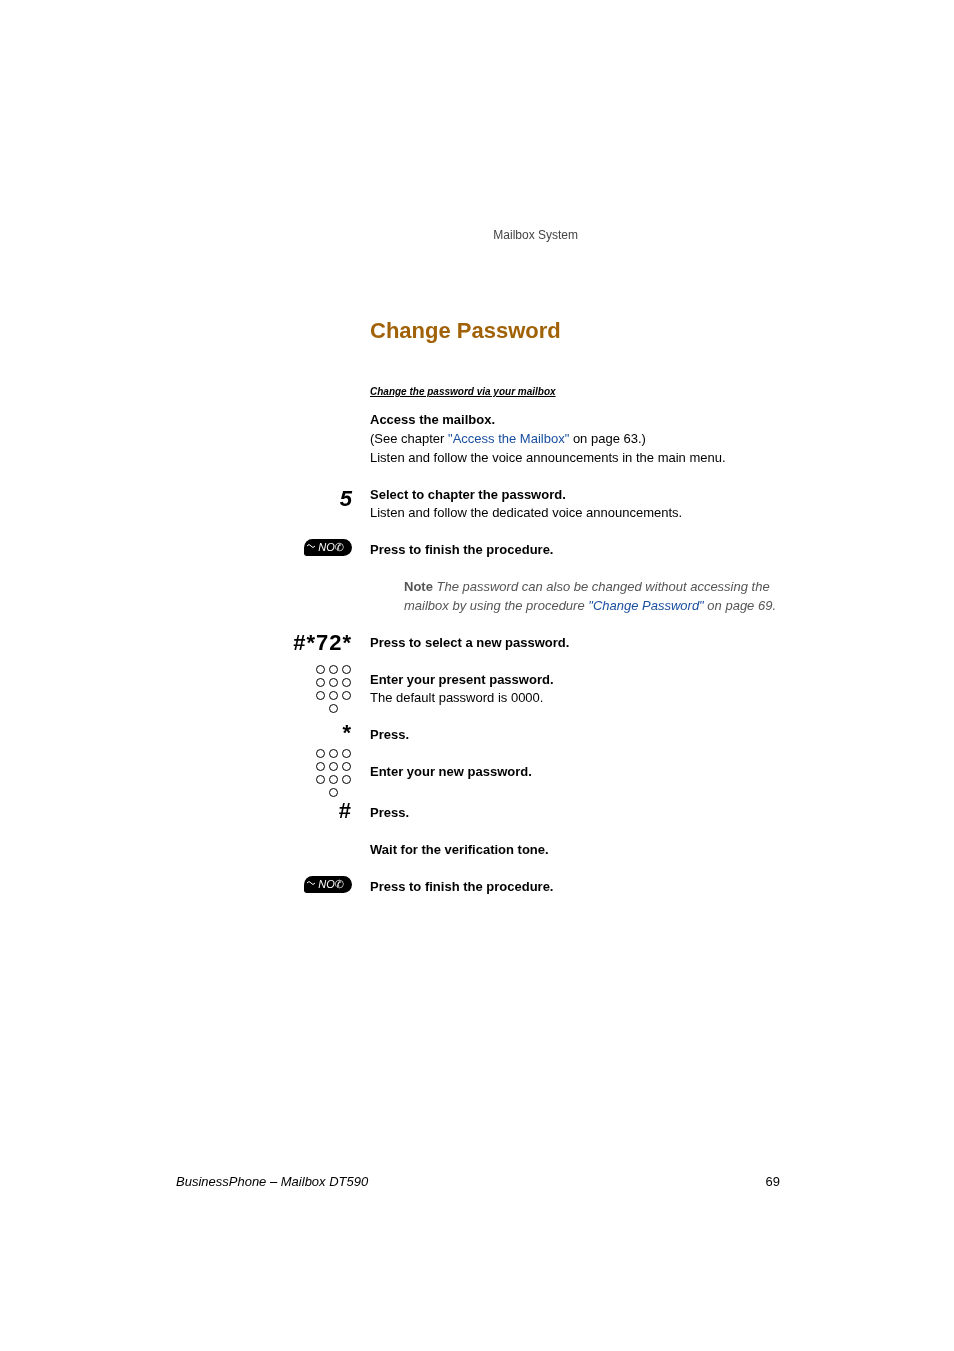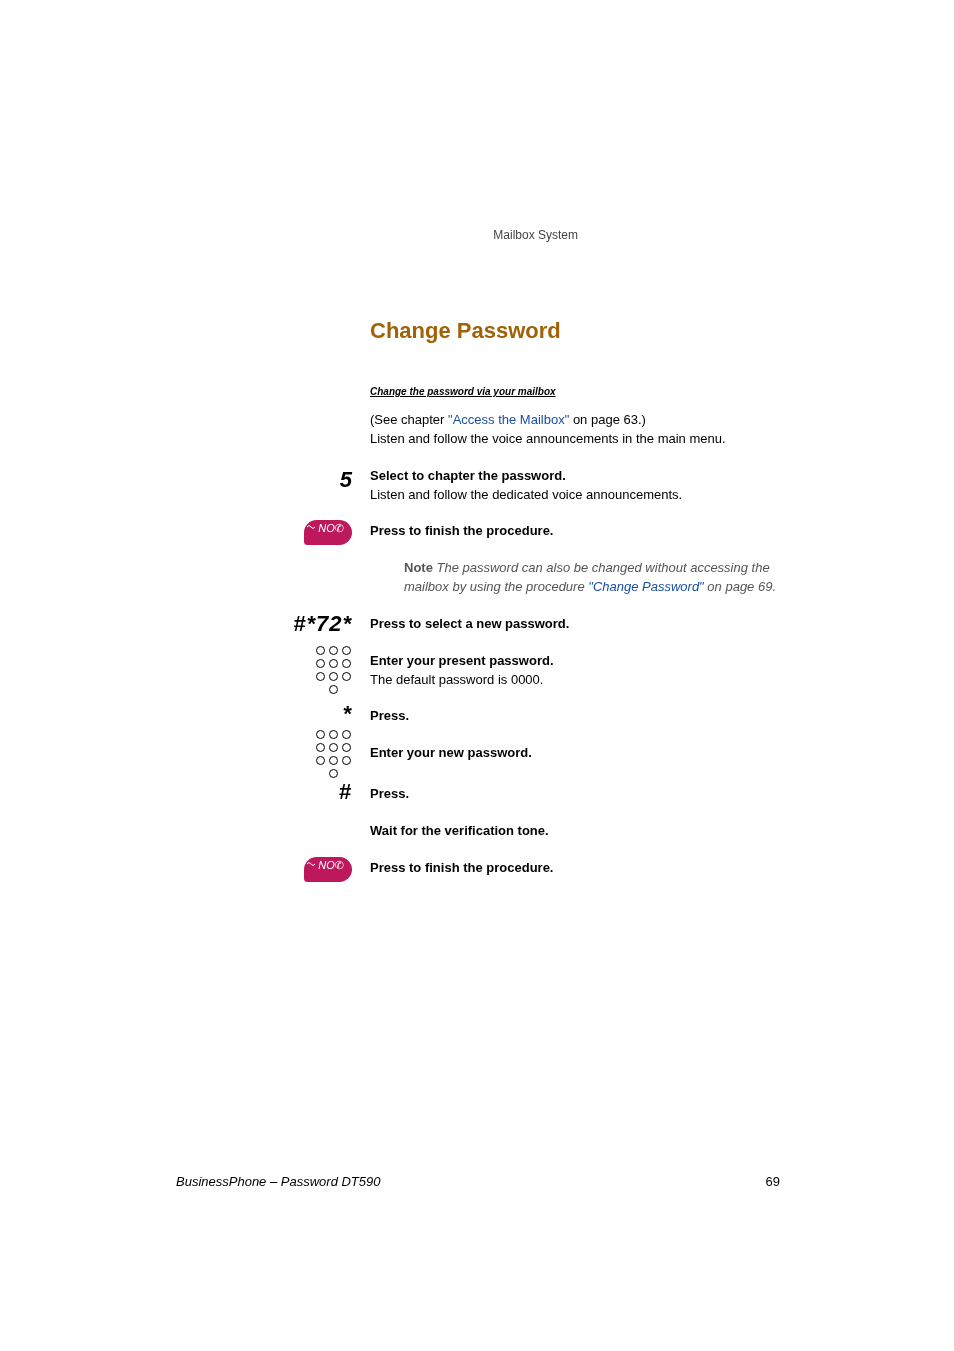--- a/index.html
+++ b/index.html
@@ -10,43 +10,44 @@
   .h2 { font-size: 22px; font-weight: bold; color: #a16207; margin-bottom: 42px; }
   .h3 { font-size: 10px; font-weight: bold; font-style: italic; text-decoration: underline; color: #000; margin-bottom: 14px; margin-top: 18px; }
   .bold-line { font-size: 13px; font-weight: bold; color: #000; line-height: 1.45; }
   .body-line { font-size: 13px; color: #000; line-height: 1.45; }
   .link { color: #1a4fa0; }
   .note-block { margin-left: 34px; margin-top: 12px; margin-bottom: 18px; font-size: 13px; font-style: italic; color: #555; line-height: 1.45; }
   .note-label { font-weight: bold; font-style: normal; color: #555; }
   .step { margin-bottom: 18px; position: relative; }
   .step + .step { margin-top: 0; }
   .left-col { position: absolute; right: 100%; margin-right: 18px; top: 0; display: flex; align-items: flex-start; justify-content: flex-end; width: 140px; }
-  .key-seq { font-family: Arial, sans-serif; font-size: 22px; font-weight: bold; font-style: italic; letter-spacing: 1px; white-space: nowrap; margin-left: 28px; }
+  .key-seq { font-family: Arial, sans-serif; font-size: 22px; font-weight: bold; letter-spacing: 1px; white-space: nowrap; margin-left: 28px; }
   .big5 { font-family: Arial, sans-serif; font-size: 22px; font-weight: bold; font-style: italic; }
-  .no-button { display: inline-block; background: #be185d; color: #fff; border-radius: 14px 14px 14px 4px; padding: 2px 8px 10px 14px; font-size: 11px; font-style: italic; position: relative; }
+  .no-button { display: inline-block; background: #000000; color: #fff; border-radius: 14px 14px 14px 4px; padding: 2px 8px 2px 14px; font-size: 11px; font-style: italic; position: relative; }
   .no-button svg { position: absolute; left: 2px; top: 2px; width: 10px; height: 10px; }
   .keypad { display: grid; grid-template-columns: repeat(3, 10px); grid-auto-rows: 10px; gap: 3px; justify-content: end; }
   .keypad .dot { width: 9px; height: 9px; border: 1px solid #000; border-radius: 50%; display: flex; align-items: center; justify-content: center; font-size: 6px; }
   .keypad .last { grid-column: 2; }
   .footer { position: absolute; left: 176px; bottom: 162px; width: 604px; display: flex; justify-content: space-between; font-size: 13px; color: #000; }
   .footer-left { font-style: italic; }
   .star { font-family: Arial, sans-serif; }
 </style>
 </head>
 <body>
 
 <div class="page">
   <div class="header-label">Mailbox System</div>
 
   <div class="main-col">
     <div class="h2">Change Password</div>
 
     <div class="h3">Change the password via your mailbox</div>
 
     <div class="step">
+      <div class="bold-line">Access the mailbox.</div>
       <div class="body-line">
         <span>(See chapter </span><span class="link">"Access the Mailbox"</span><span> on page 63.)</span>
       </div>
       <div class="body-line">Listen and follow the voice announcements in the main menu.</div>
     </div>
 
     <div class="step" style="margin-top:14px;">
       <div class="left-col">
         <span class="big5">5</span>
       </div>
@@ -141,16 +142,16 @@
             </svg>
           <span>NO</span><span style="font-style:normal;">✆</span>
         </span>
       </div>
       <div class="bold-line">Press to finish the procedure.</div>
     </div>
 
   </div>
 
   <div class="footer">
-    <span class="footer-left">BusinessPhone – Password DT590</span>
+    <span class="footer-left">BusinessPhone – Mailbox DT590</span>
     <span>69</span>
   </div>
 </div>
 
 </body></html>

